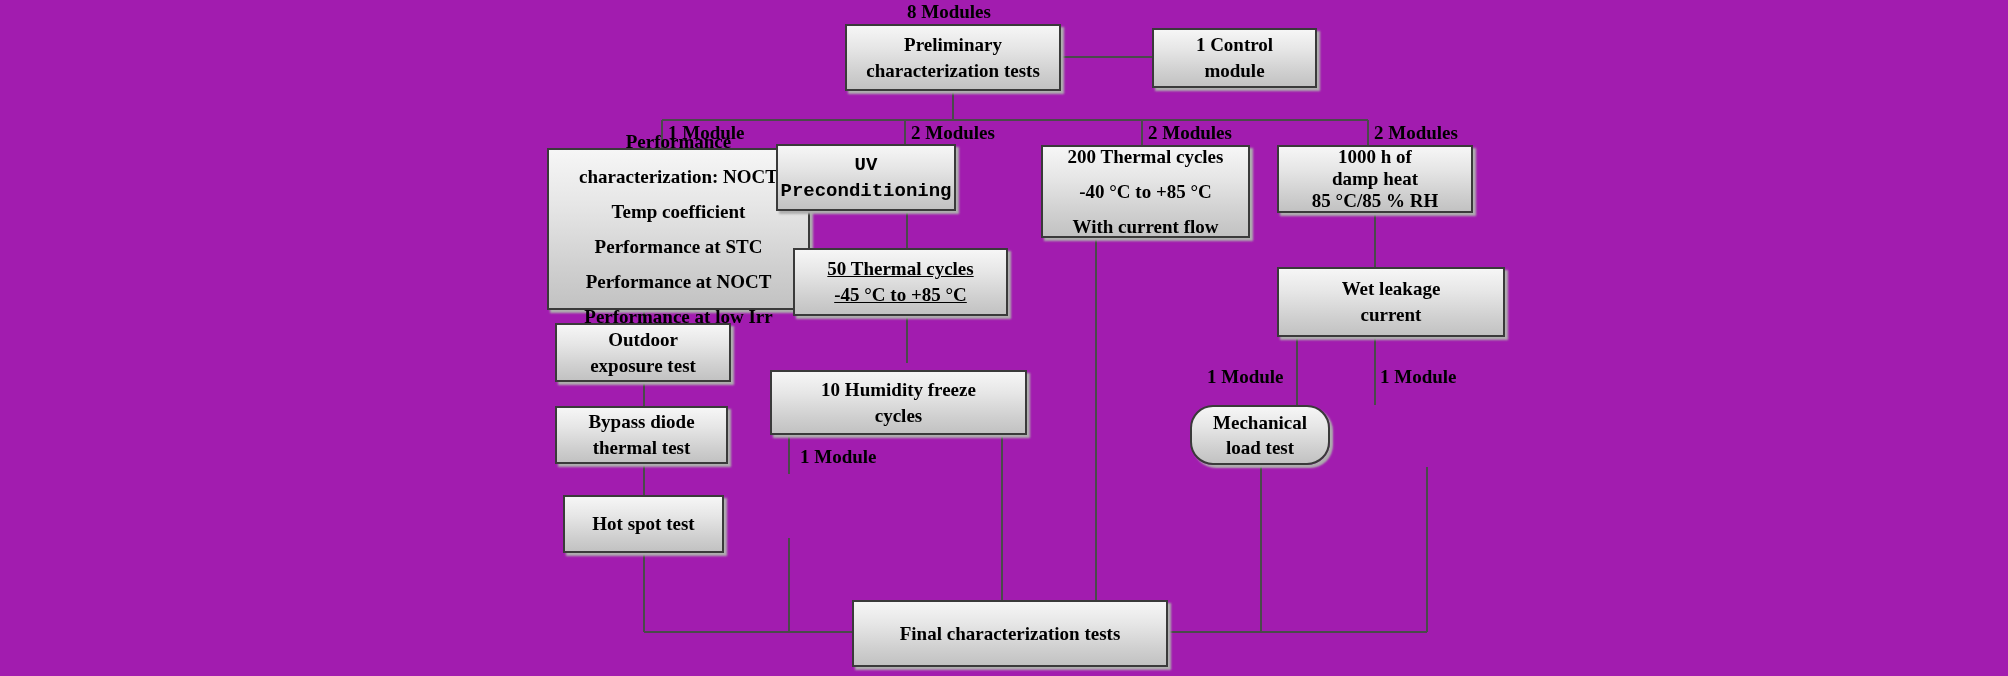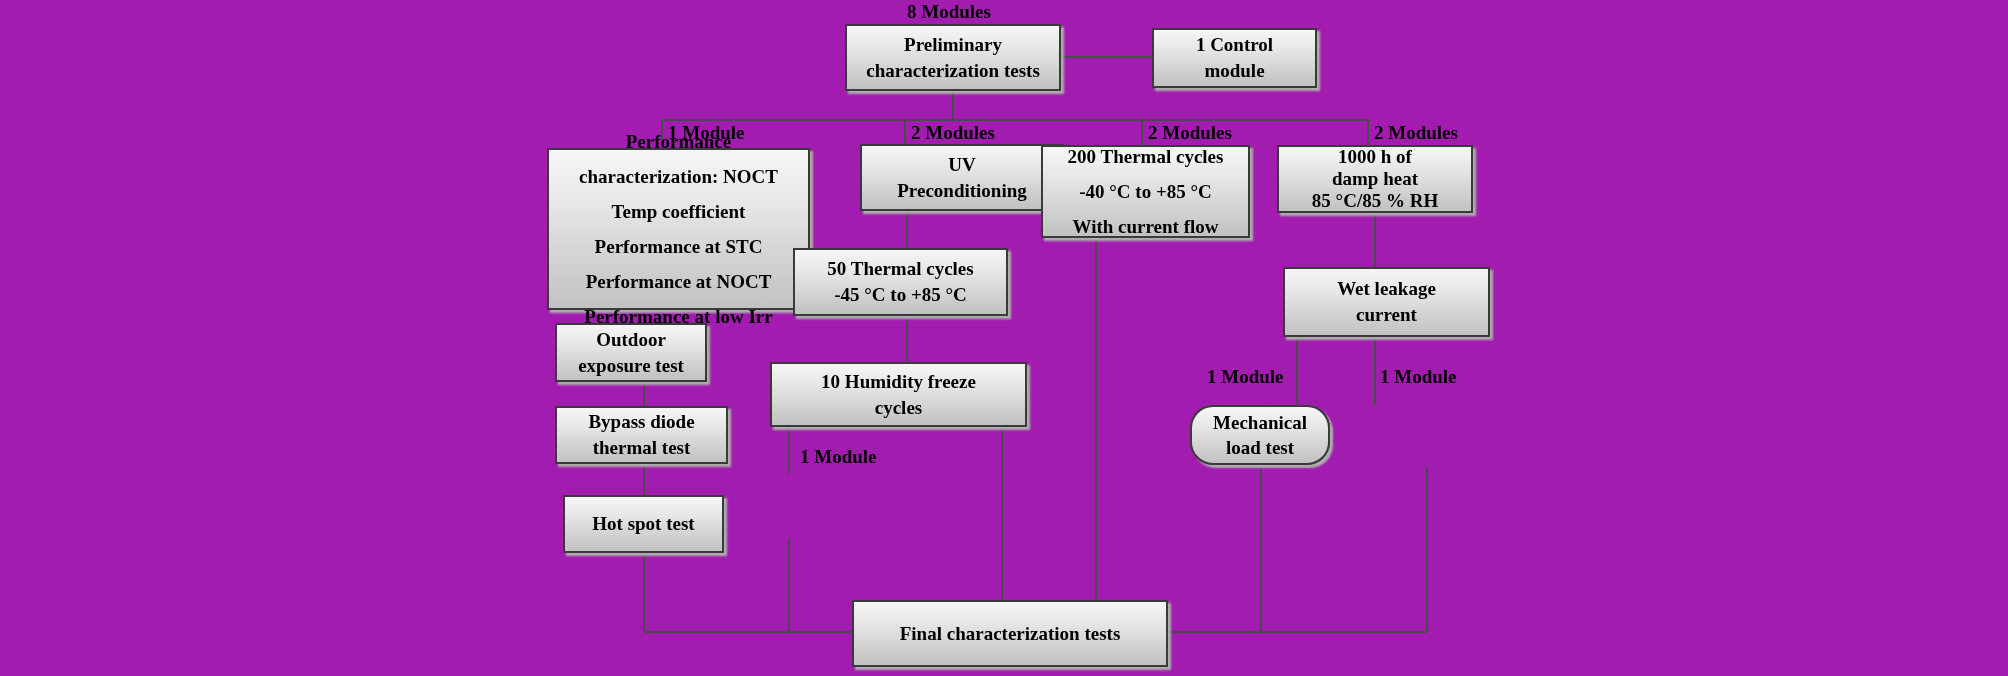--- a/index.html
+++ b/index.html
@@ -44,30 +44,30 @@
     position: absolute;
     font-weight: bold;
     font-size: 19px;
     line-height: 21px;
     white-space: nowrap;
   }
   
   .b-prelim     { left: 845px;  top: 24px;  width: 216px; height: 67px; }
   .b-control    { left: 1152px; top: 28px;  width: 165px; height: 60px; }
   .b-perf       { left: 547px;  top: 148px; width: 263px; height: 162px; }
-  .b-uv         { left: 860px;  top: 144px; width: 204px; height: 67px; }
-  .b-tc50       { left: 793px;  top: 248px; width: 215px; height: 68px; }
-  .b-humidity   { left: 770px;  top: 362px; width: 257px; height: 65px; }
+  .b-uv         { left: 776px;  top: 144px; width: 180px; height: 67px; font-family: Liberation Mono, monospace; }
+  .b-tc50       { left: 793px;  top: 248px; width: 215px; height: 68px; text-decoration: underline; }
+  .b-humidity   { left: 770px;  top: 370px; width: 257px; height: 65px; }
   .b-robust     { left: 770px;  top: 473px; width: 180px; height: 65px; }
   .b-tc200      { left: 1041px; top: 145px; width: 209px; height: 93px; }
   .b-damp       { left: 1277px; top: 145px; width: 196px; height: 68px; }
-  .b-wet        { left: 1277px; top: 267px; width: 207px; height: 70px; margin-left: 6px; }
+  .b-wet        { left: 1277px; top: 267px; width: 228px; height: 70px; }
   .b-mech       { left: 1190px; top: 405px; width: 140px; height: 60px; }
   .b-hail       { left: 1352px; top: 404px; width: 120px; height: 63px; }
-  .b-outdoor    { left: 555px;  top: 323px; width: 152px; height: 59px; }
+  .b-outdoor    { left: 555px;  top: 323px; width: 176px; height: 59px; }
   .b-bypass     { left: 555px;  top: 406px; width: 173px; height: 58px; }
   .b-hotspot    { left: 563px;  top: 495px; width: 161px; height: 58px; }
   .b-final      { left: 852px;  top: 600px; width: 316px; height: 67px; }
   
   .l-top    { left: 907px;  top: 1px; }
   .l-b1     { left: 668px;  top: 122px; }
   .l-b2     { left: 911px;  top: 122px; }
   .l-b3     { left: 1148px; top: 122px; }
   .l-b4     { left: 1374px; top: 122px; }
   .l-rob    { left: 800px;  top: 446px; }

